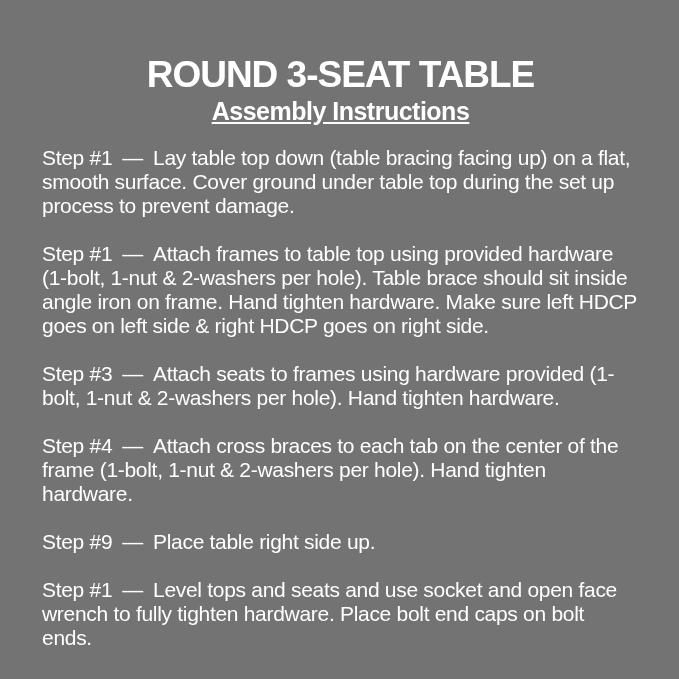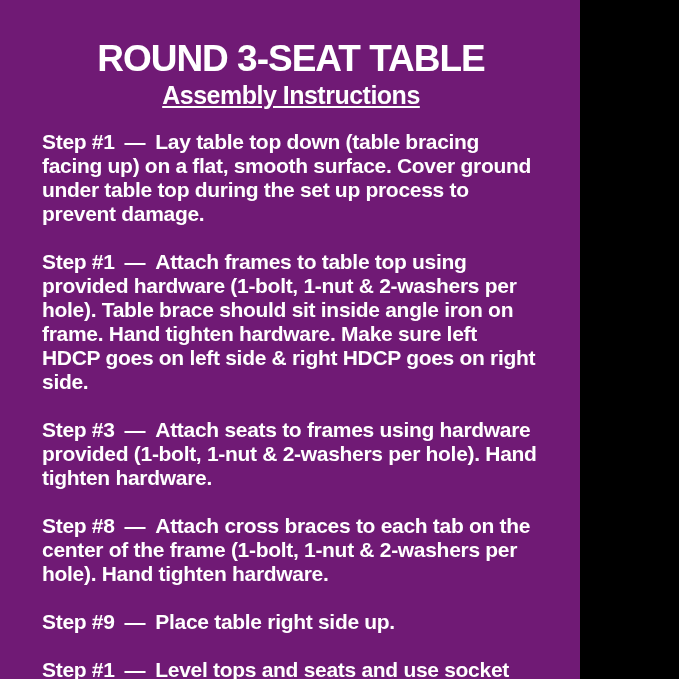--- a/index.html
+++ b/index.html
@@ -10,44 +10,44 @@
   body {
     width: 679px;
     height: 679px;
     overflow: hidden;
     font-family: "Liberation Sans", sans-serif;
     color: #ffffff;
     -webkit-font-smoothing: antialiased;
   }
   .sheet {
     box-sizing: border-box;
-    width: 580px;
+    width: 679px;
     height: 679px;
-    padding: 36px 40px 30px 42px;
-    background: #701a75;
+    padding: 52px 40px 30px 42px;
+    background: #737373;
   }
   .title {
     text-align: center;
     font-size: 37px;
     font-weight: bold;
     letter-spacing: -1px;
     line-height: 1.05;
     margin: 4px 0 2px 0;
   }
   .subtitle {
     text-align: center;
     font-size: 25px;
     font-weight: bold;
     letter-spacing: -0.5px;
     margin: 2px 0 20px 0;
     text-decoration: underline;
   }
   .step {
     font-size: 21px;
-    font-weight: bold;
+    font-weight: normal;
     line-height: 24px;
     letter-spacing: -0.3px;
     margin: 0 0 24px 0;
     text-align: left;
   }
   .dash {
     display: inline-block;
     margin: 0 10px;
   }
 </style>
@@ -58,19 +58,19 @@
 
   <h1 class="title">ROUND 3-SEAT TABLE</h1>
   <h2 class="subtitle">Assembly Instructions</h2>
 
   <p class="step"><span>Step #1</span><span class="dash">—</span><span>Lay table top down (table bracing facing up) on a flat, smooth surface. Cover ground under table top during the set up process to prevent damage.</span></p>
 
   <p class="step"><span>Step #1</span><span class="dash">—</span><span>Attach frames to table top using provided hardware (1-bolt, 1-nut &amp; 2-washers per hole). Table brace should sit inside angle iron on frame. Hand tighten hardware. Make sure left HDCP goes on left side &amp; right HDCP goes on right side.</span></p>
 
   <p class="step"><span>Step #3</span><span class="dash">—</span><span>Attach seats to frames using hardware provided (1-bolt, 1-nut &amp; 2-washers per hole). Hand tighten hardware.</span></p>
 
-  <p class="step"><span>Step #8</span><span class="dash">—</span><span>Attach cross braces to each tab on the center of the frame (1-bolt, 1-nut &amp; 2-washers per hole). Hand tighten hardware.</span></p>
+  <p class="step"><span>Step #4</span><span class="dash">—</span><span>Attach cross braces to each tab on the center of the frame (1-bolt, 1-nut &amp; 2-washers per hole). Hand tighten hardware.</span></p>
 
   <p class="step"><span>Step #9</span><span class="dash">—</span><span>Place table right side up.</span></p>
 
   <p class="step"><span>Step #1</span><span class="dash">—</span><span>Level tops and seats and use socket and open face wrench to fully tighten hardware. Place bolt end caps on bolt ends.</span></p>
 
 </div>
 
 </body></html>

